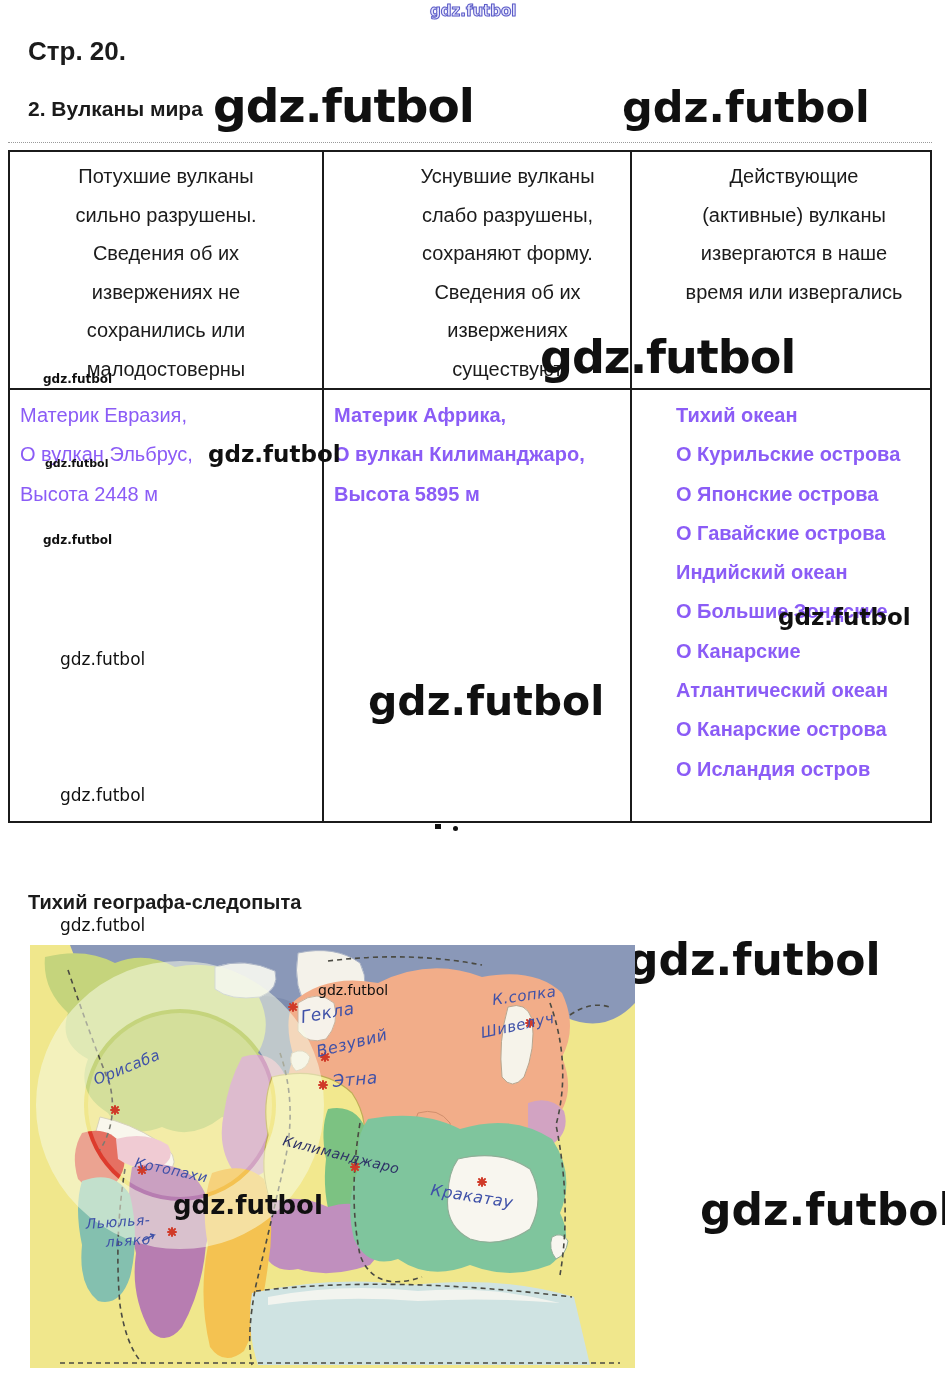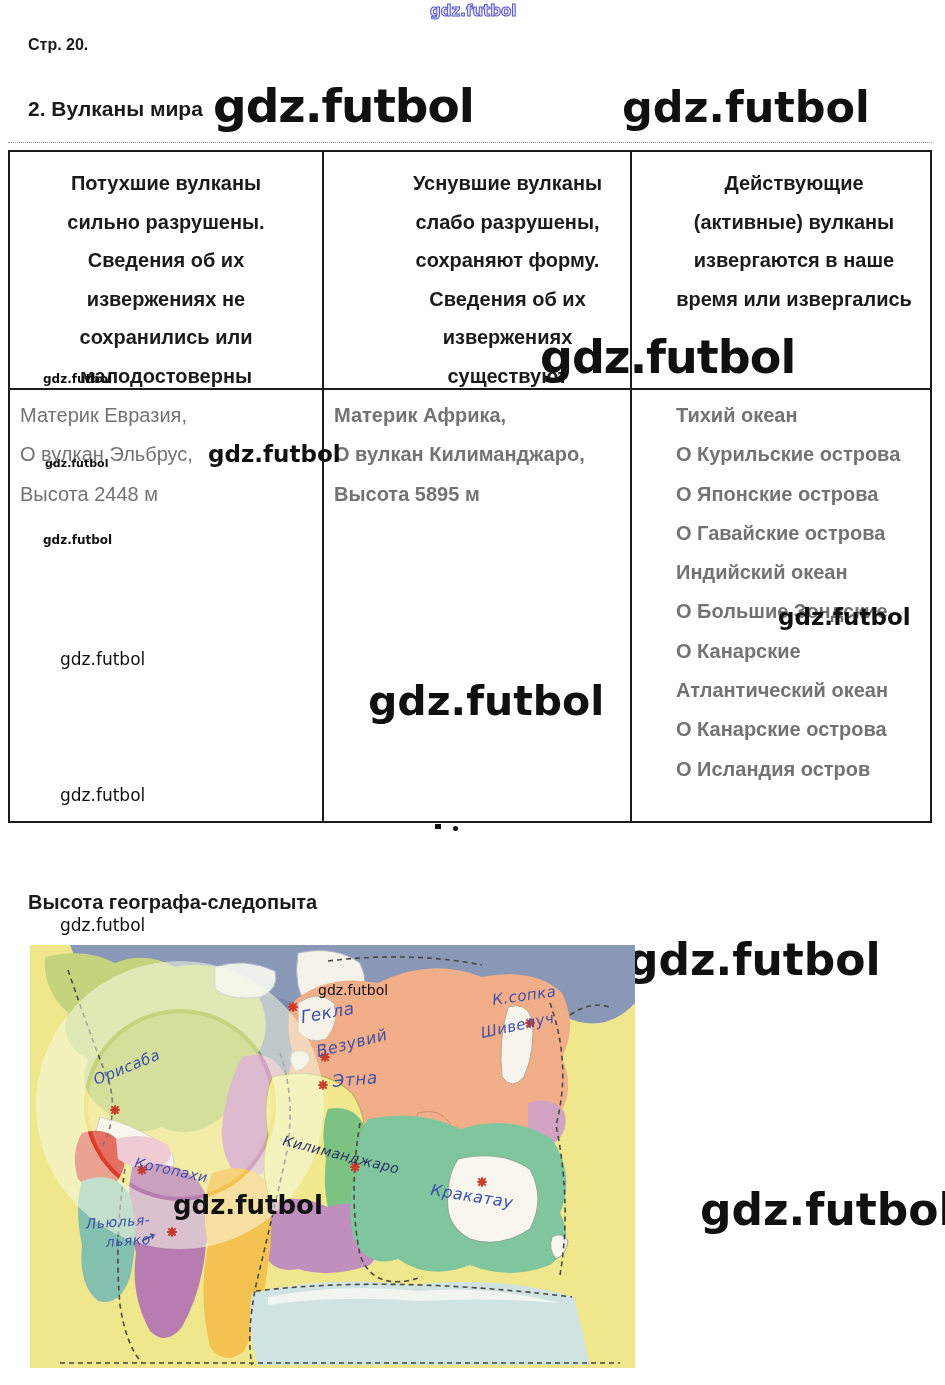--- a/index.html
+++ b/index.html
@@ -13,38 +13,38 @@
     color:rgba(240,240,255,0.92);
     -webkit-text-stroke:1px #5c5cc8;
     text-shadow:0 0 1px #6a6ad0;
     font-weight:700;
   }
   
   .h-bold{position:absolute;font-weight:bold;white-space:nowrap;}
   
   #vtable{position:absolute;left:8px;top:150px;width:924px;height:673px;border:2px solid #1b1b1b;box-sizing:border-box;background:#fff;}
   .vline{position:absolute;background:#1b1b1b;}
-  .hcell{position:absolute;top:0;height:238px;text-align:center;font-weight:bold;font-size:20px;padding-top:5px;box-sizing:border-box;margin-top:7px;}
+  .hcell{position:absolute;top:0;height:238px;text-align:center;font-weight:normal;font-size:20px;padding-top:5px;box-sizing:border-box;}
   .hcell div{line-height:38.5px;white-space:nowrap;}
-  .bcell{position:absolute;top:240px;font-size:20px;color:#737373;}
+  .bcell{position:absolute;top:240px;font-size:20px;color:#8b5cf6;}
   .bcell div{line-height:39.3px;white-space:nowrap;}
   .dotline{position:absolute;border-top:1px dotted #9a9a9a;}
   .frag{position:absolute;background:#111;}
   
   #mapwrap{position:absolute;left:30px;top:945px;width:605px;height:423px;}
   svg text.hand{font-family:"DejaVu Sans",sans-serif;font-style:italic;letter-spacing:0.5px;}
 </style>
 </head>
 <body>
 
 <div id="page">
 
   <div class="wm outline" style="left:430px;top:4px;font-size:15px;">gdz.futbol</div>
 
-  <div class="h-bold" style="left:28px;top:36px;font-size:16px;">Стр. 20.</div>
+  <div class="h-bold" style="left:28px;top:36px;font-size:26px;">Стр. 20.</div>
 
   <div class="h-bold" style="left:28px;top:97px;font-size:21px;">2. Вулканы мира</div>
   <div class="wm" style="left:213px;top:82px;font-size:47px;font-weight:600;letter-spacing:-1px;">gdz.futbol</div>
   <div class="wm" style="left:622px;top:86px;font-size:43px;font-weight:600;">gdz.futbol</div>
 
   <div class="dotline" style="left:8px;top:142px;width:924px;"></div>
 
   <div id="vtable">
     <div class="vline" style="left:312px;top:0;width:2px;height:100%;"></div>
     <div class="vline" style="left:620px;top:0;width:2px;height:100%;"></div>
@@ -103,21 +103,21 @@
   <div class="wm" style="left:45px;top:458px;font-size:11px;font-weight:600;">gdz.futbol</div>
   <div class="wm" style="left:43px;top:534px;font-size:12px;font-weight:600;">gdz.futbol</div>
   <div class="wm" style="left:60px;top:651px;font-size:17px;">gdz.futbol</div>
   <div class="wm" style="left:60px;top:787px;font-size:17px;">gdz.futbol</div>
   <div class="wm" style="left:368px;top:681px;font-size:41px;font-weight:600;">gdz.futbol</div>
   <div class="wm" style="left:778px;top:606px;font-size:23px;font-weight:700;">gdz.futbol</div>
 
   <div class="frag" style="left:435px;top:824px;width:6px;height:5px;"></div>
   <div class="frag" style="left:453px;top:826px;width:5px;height:5px;border-radius:50%;"></div>
 
-  <div class="h-bold" style="left:28px;top:891px;font-size:20px;">Высота географа-следопыта</div>
+  <div class="h-bold" style="left:28px;top:891px;font-size:20px;">Тихий географа-следопыта</div>
   <div class="wm" style="left:60px;top:917px;font-size:17px;">gdz.futbol</div>
   <div class="wm" style="left:627px;top:938px;font-size:44px;font-weight:600;">gdz.futbol</div>
   <div class="wm" style="left:700px;top:1188px;font-size:44px;font-weight:600;">gdz.futbol</div>
 
   <div id="mapwrap">
     <svg width="605" height="423" viewBox="0 0 605 423">
 
       <rect x="0" y="0" width="605" height="423" fill="#f0e78c"></rect>
 
       <path d="M40,0 H605 V58 Q575,90 535,72 Q500,98 455,80 Q415,140 340,125 Q275,165 215,115 Q150,140 100,88 Q60,55 40,0 Z" fill="#8a98b8"></path>

